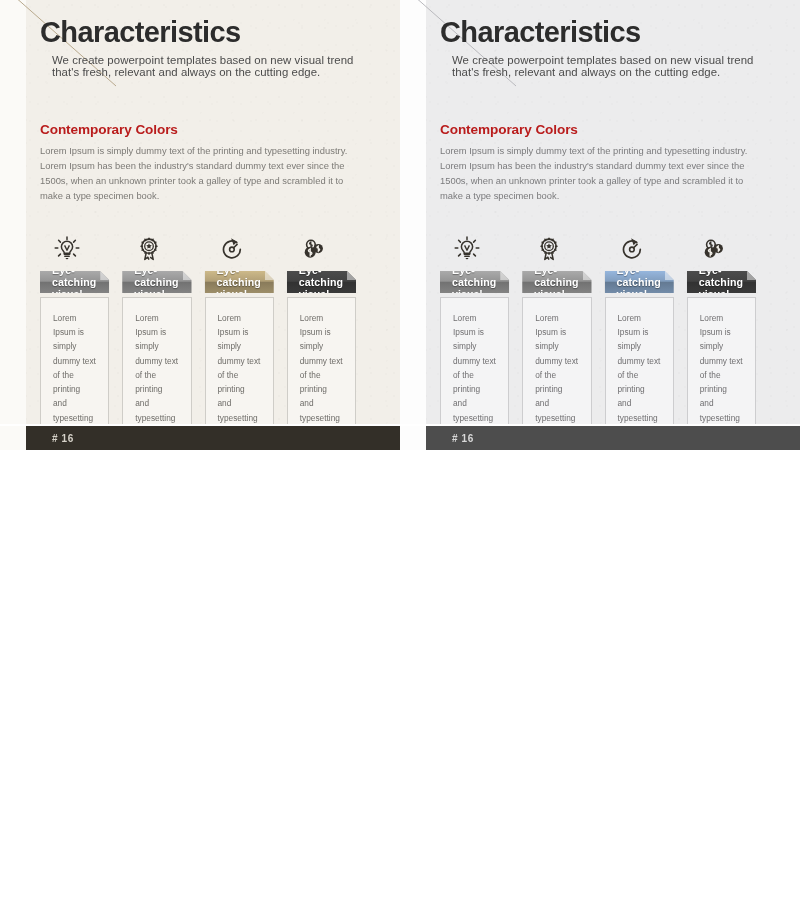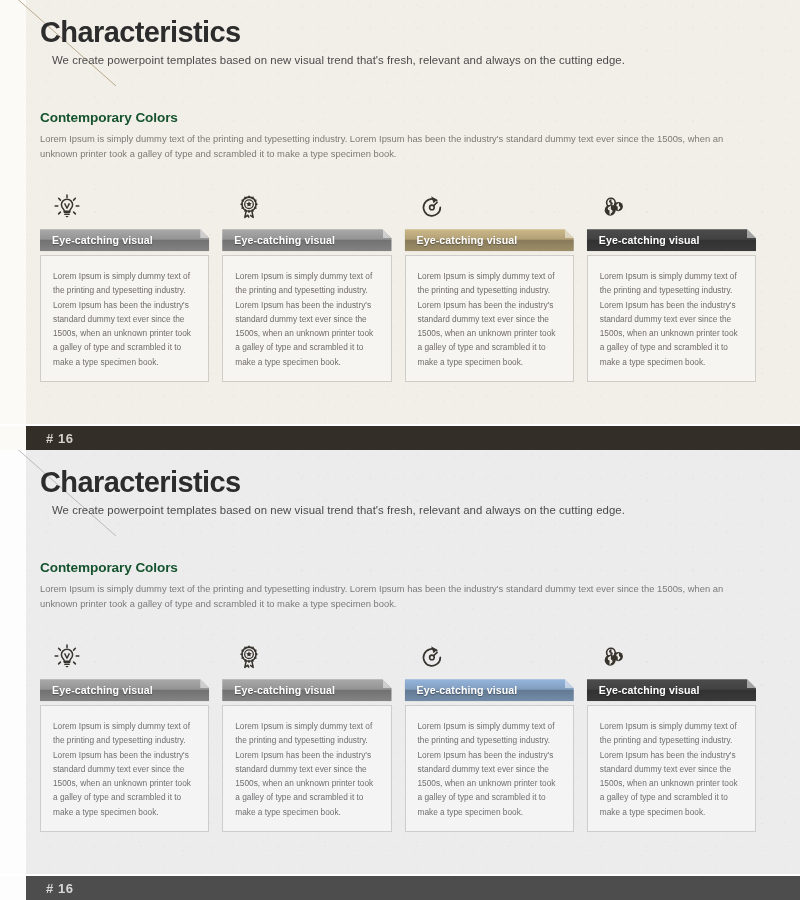--- a/index.html
+++ b/index.html
@@ -11,21 +11,21 @@
     width: 800px;
     height: 900px;
     overflow: hidden;
     font-family: "Liberation Sans", sans-serif;
     background: #ffffff;
   }
   .deck {
     width: 800px;
     height: 900px;
     display: flex;
-    flex-direction: column;
+    flex-direction: row;
   }
 
   
   .slide {
     position: relative;
     width: 800px;
     height: 450px;
     box-sizing: border-box;
     overflow: hidden;
   }
@@ -93,21 +93,21 @@
   .subtitle {
     margin: 7px 0 0 12px;
     font-size: 11.4px;
     color: #4b4b4b;
     letter-spacing: .05px;
   }
   .section-heading {
     margin: 44px 0 0 0;
     font-size: 13.6px;
     font-weight: bold;
-    color: #14532d;
+    color: #b91c1c;
     letter-spacing: -0.1px;
   }
   .section-desc {
     margin: 7px 0 0 0;
     font-size: 9.4px;
     line-height: 1.58;
     color: #7c7a76;
     max-width: 690px;
   }
   .slide--cool .section-desc { color: #7b7b7d; }
@@ -174,22 +174,22 @@
 
   
   .footer {
     position: absolute;
     left: 26px;
     right: 0;
     bottom: 0;
     height: 24px;
     display: flex;
     align-items: center;
-    padding-left: 20px;
-    font-size: 13px;
+    padding-left: 26px;
+    font-size: 10px;
     font-weight: bold;
     color: #cfcbc2;
     letter-spacing: .6px;
     z-index: 5;
     margin-top: 40px;
   }
   .footer--dark  { background: #332f28; color: #d6d2c9; }
   .footer--gray  { background: #4d4d4d; color: #d8d8d8; }
   .slide--warm .footer { left: 26px; }
 

